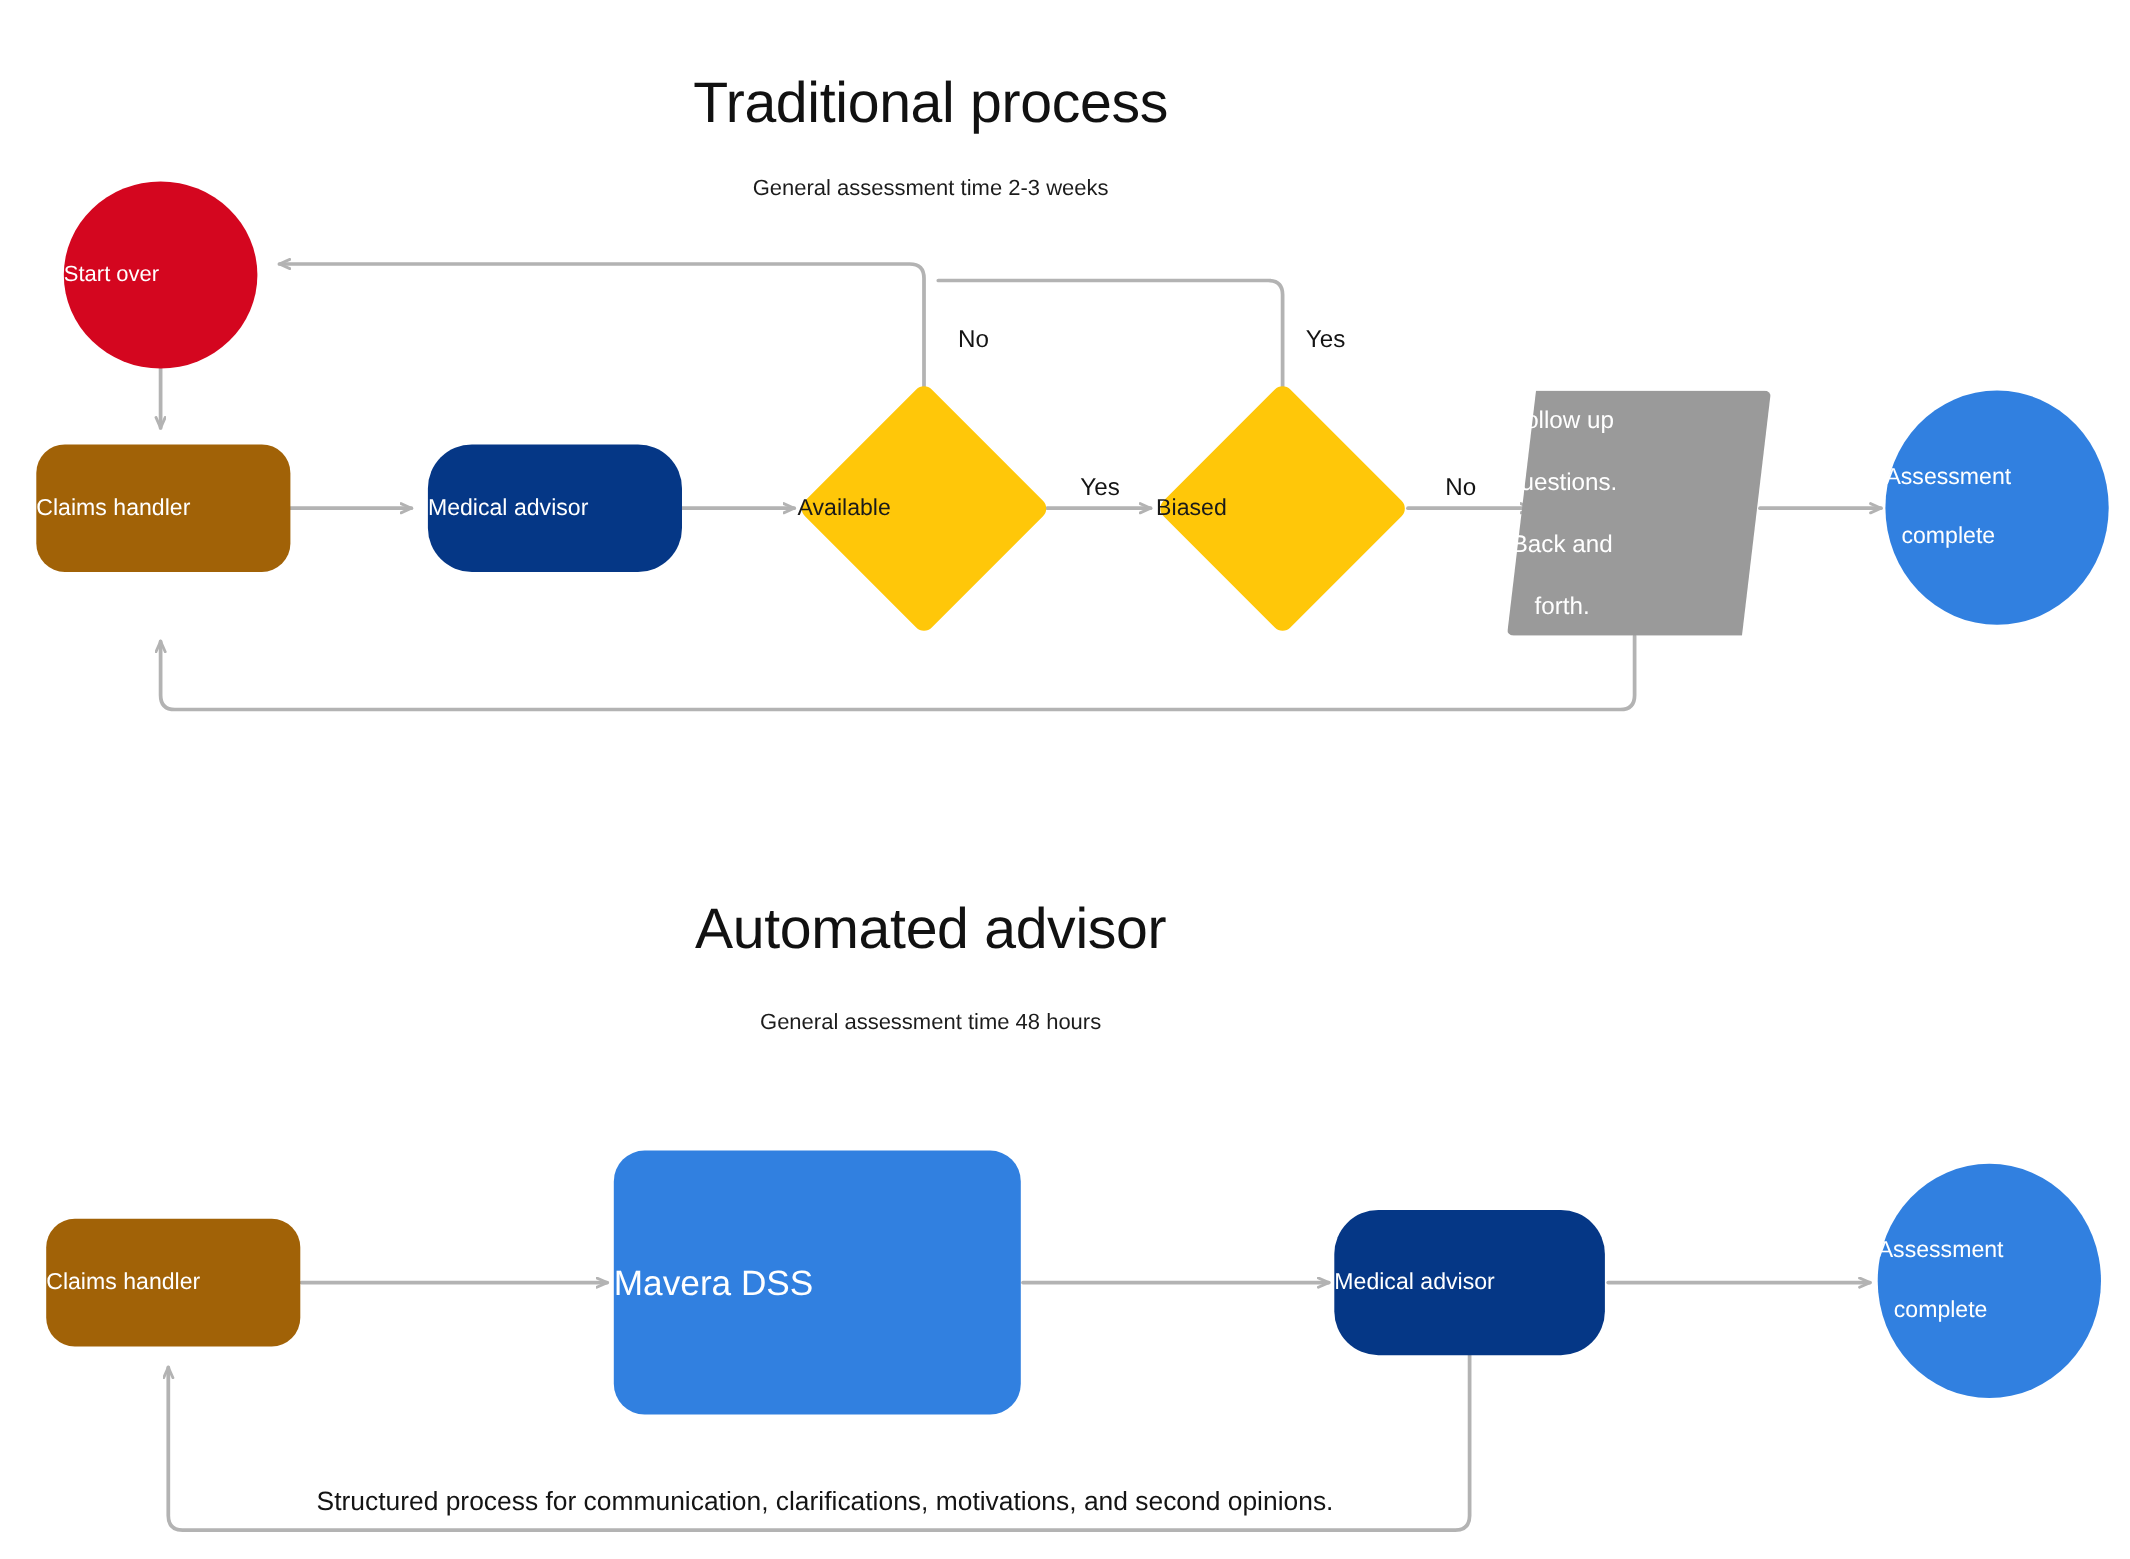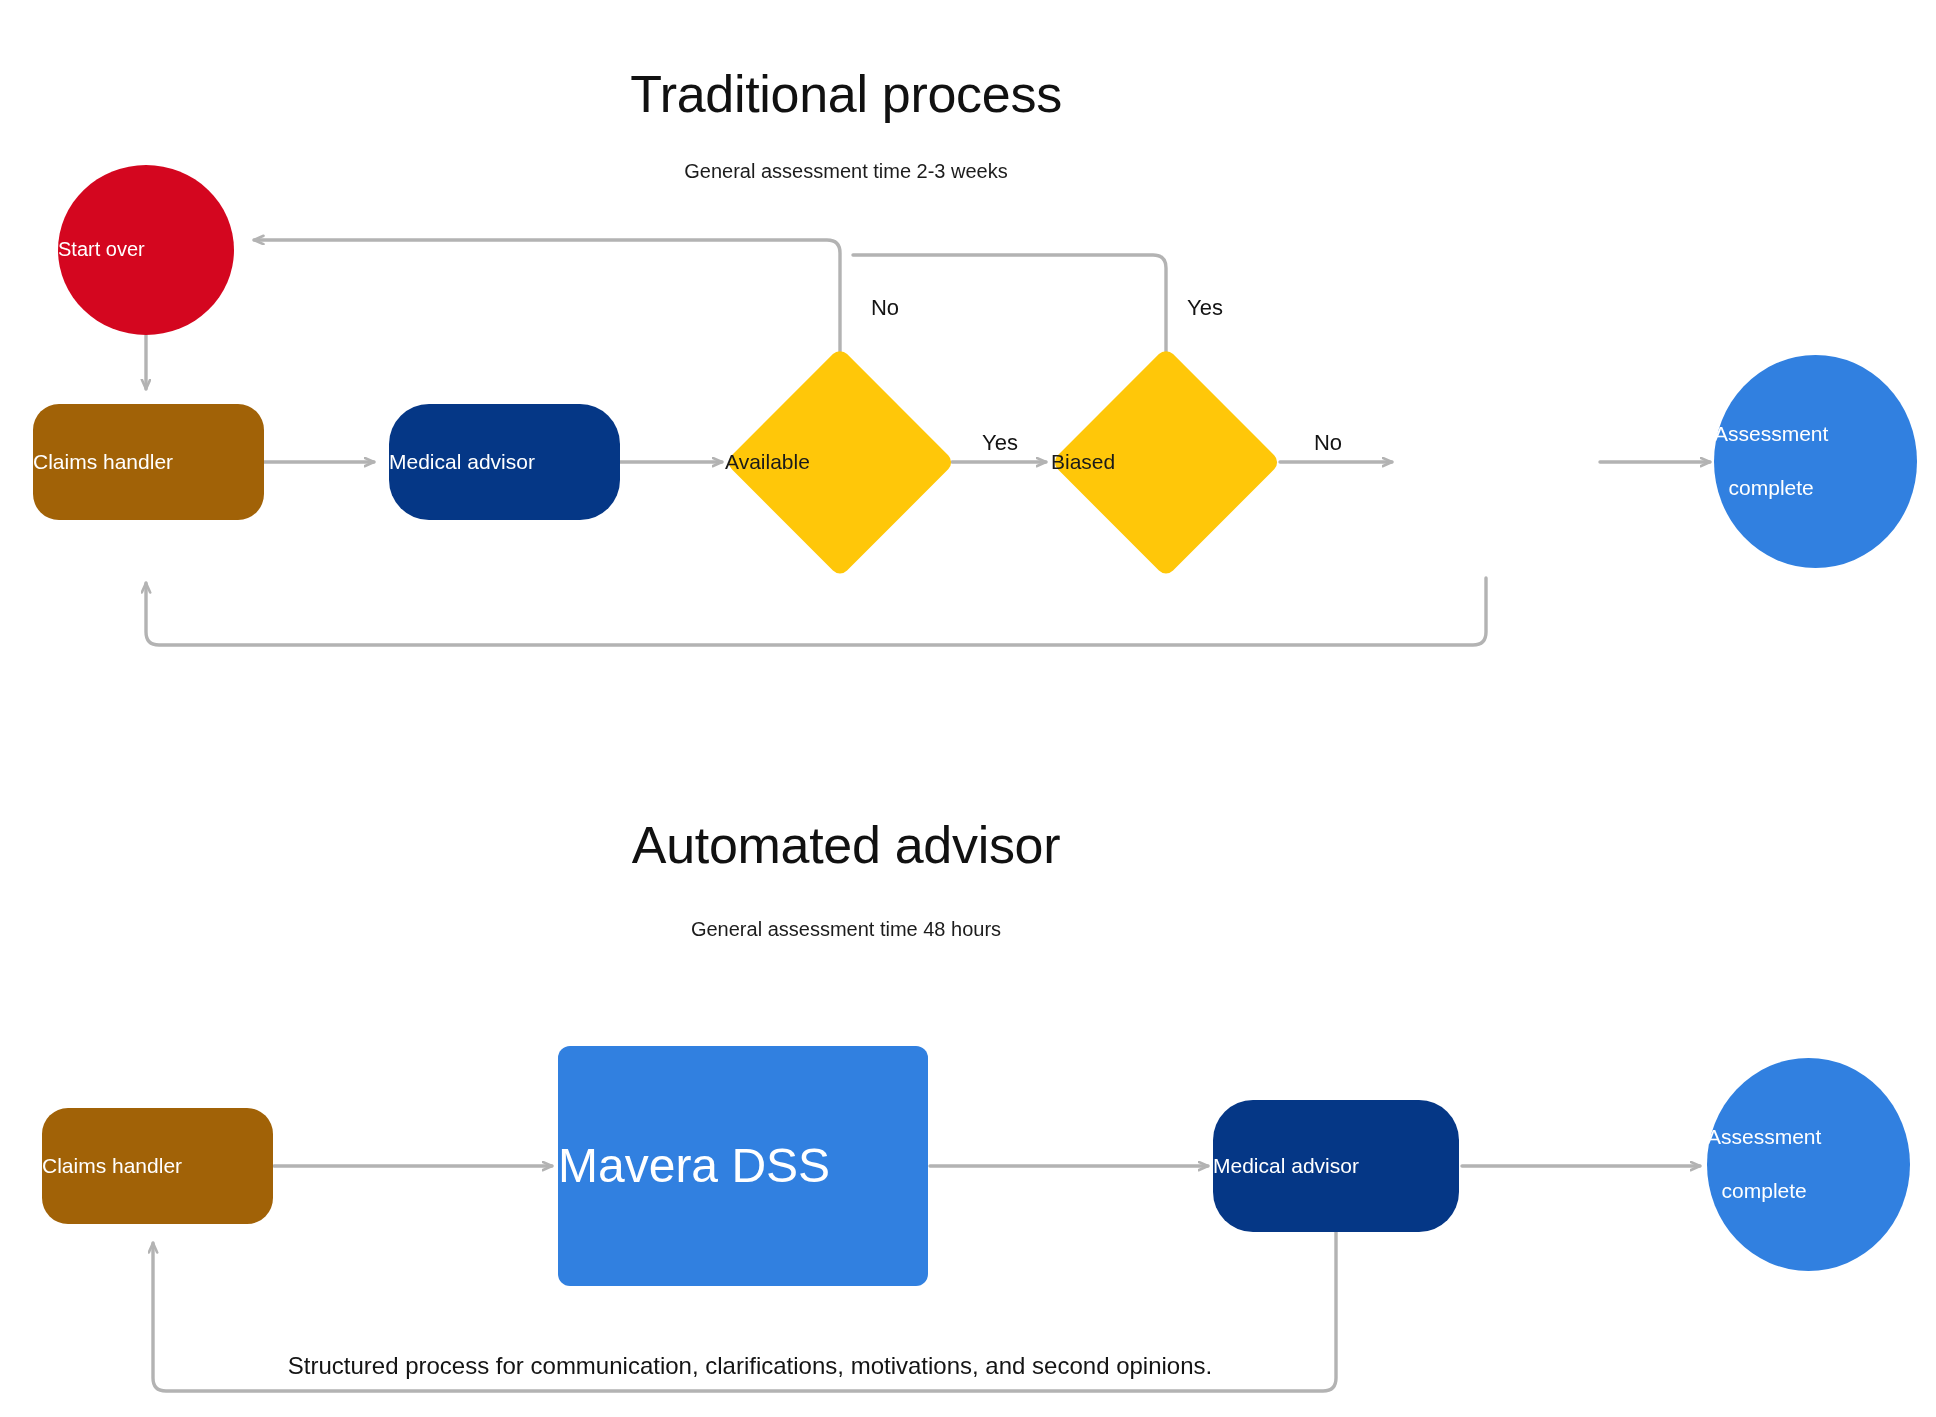--- a/index.html
+++ b/index.html
@@ -40,21 +40,21 @@
   }
   .diamond span{position:relative;z-index:2;}
   .para{color:#ffffff;font-size:22px;}
   .para .para-bg{
     position:absolute;left:0;top:0;width:100%;height:100%;
     background:#9A9A9A;border-radius:6px;
     clip-path:polygon(11% 0%,100% 0%,89% 100%,0% 100%);
   }
   .para span{position:relative;z-index:2;}
 
-  .dss{background:#3180E0;color:#ffffff;border-radius:12px;font-size:48px;}
+  .dss{background:#3180E0;color:#ffffff;border-radius:28px;font-size:32px;}
 
   
   .elabel{
     position:absolute;font-size:22px;color:#141414;white-space:nowrap;
     text-align:center;
   }
   .loop-caption{
     position:absolute;font-size:24px;color:#141414;white-space:nowrap;text-align:center;
   }
 </style>
@@ -117,20 +117,29 @@
   <div class="node diamond" style="left:725px;top:347px;width:230px;height:230px;">
     <div class="dia-bg"></div>
     <span>Available</span>
   </div>
 
   <div class="node diamond" style="left:1051px;top:347px;width:230px;height:230px;">
     <div class="dia-bg"></div>
     <span>Biased</span>
   </div>
 
+  <div class="node para" style="left:1370px;top:355px;width:240px;height:223px;">
+    <div class="para-bg"></div>
+    <span>
+      <span>Follow up</span><br>
+      <span>questions.</span><br>
+      <span>Back and</span><br>
+      <span>forth.</span>
+    </span>
+  </div>
 
   <div class="node ellipse-blue" style="left:1714px;top:355px;width:203px;height:213px;">
     <span>
       <span>Assessment</span><br>
       <span>complete</span>
     </span>
   </div>
 
   <div class="elabel" style="left:840px;top:295px;width:90px;">No</div>
   <div class="elabel" style="left:955px;top:430px;width:90px;">Yes</div>

